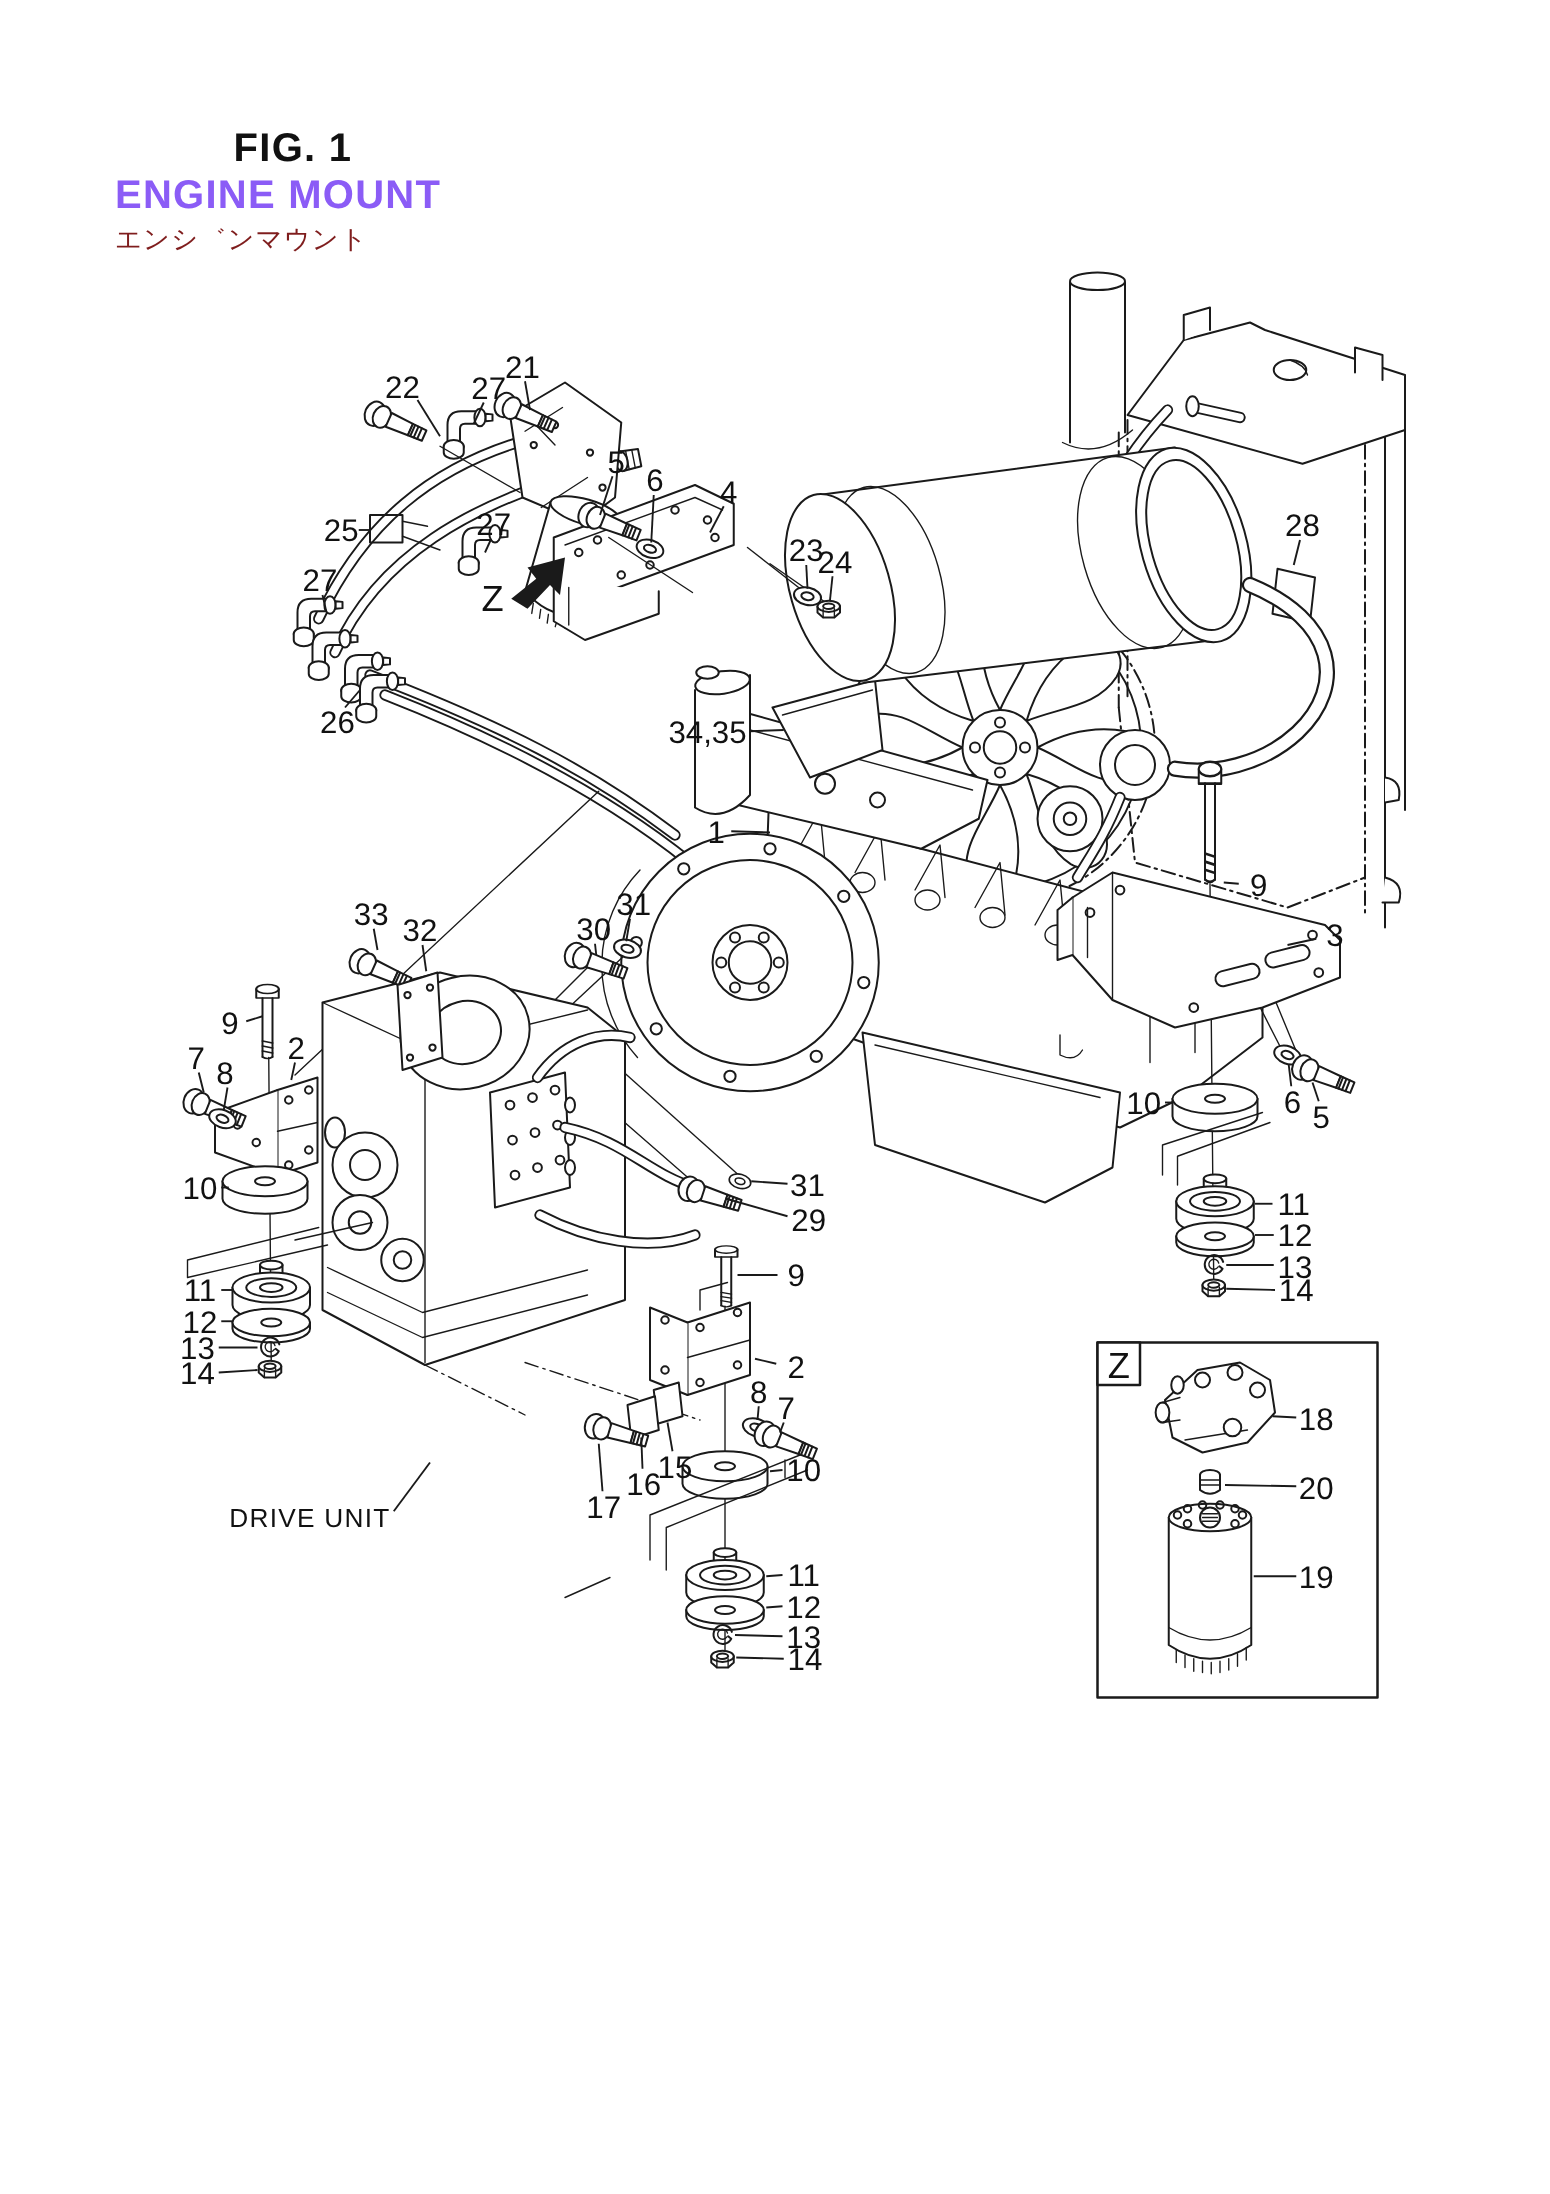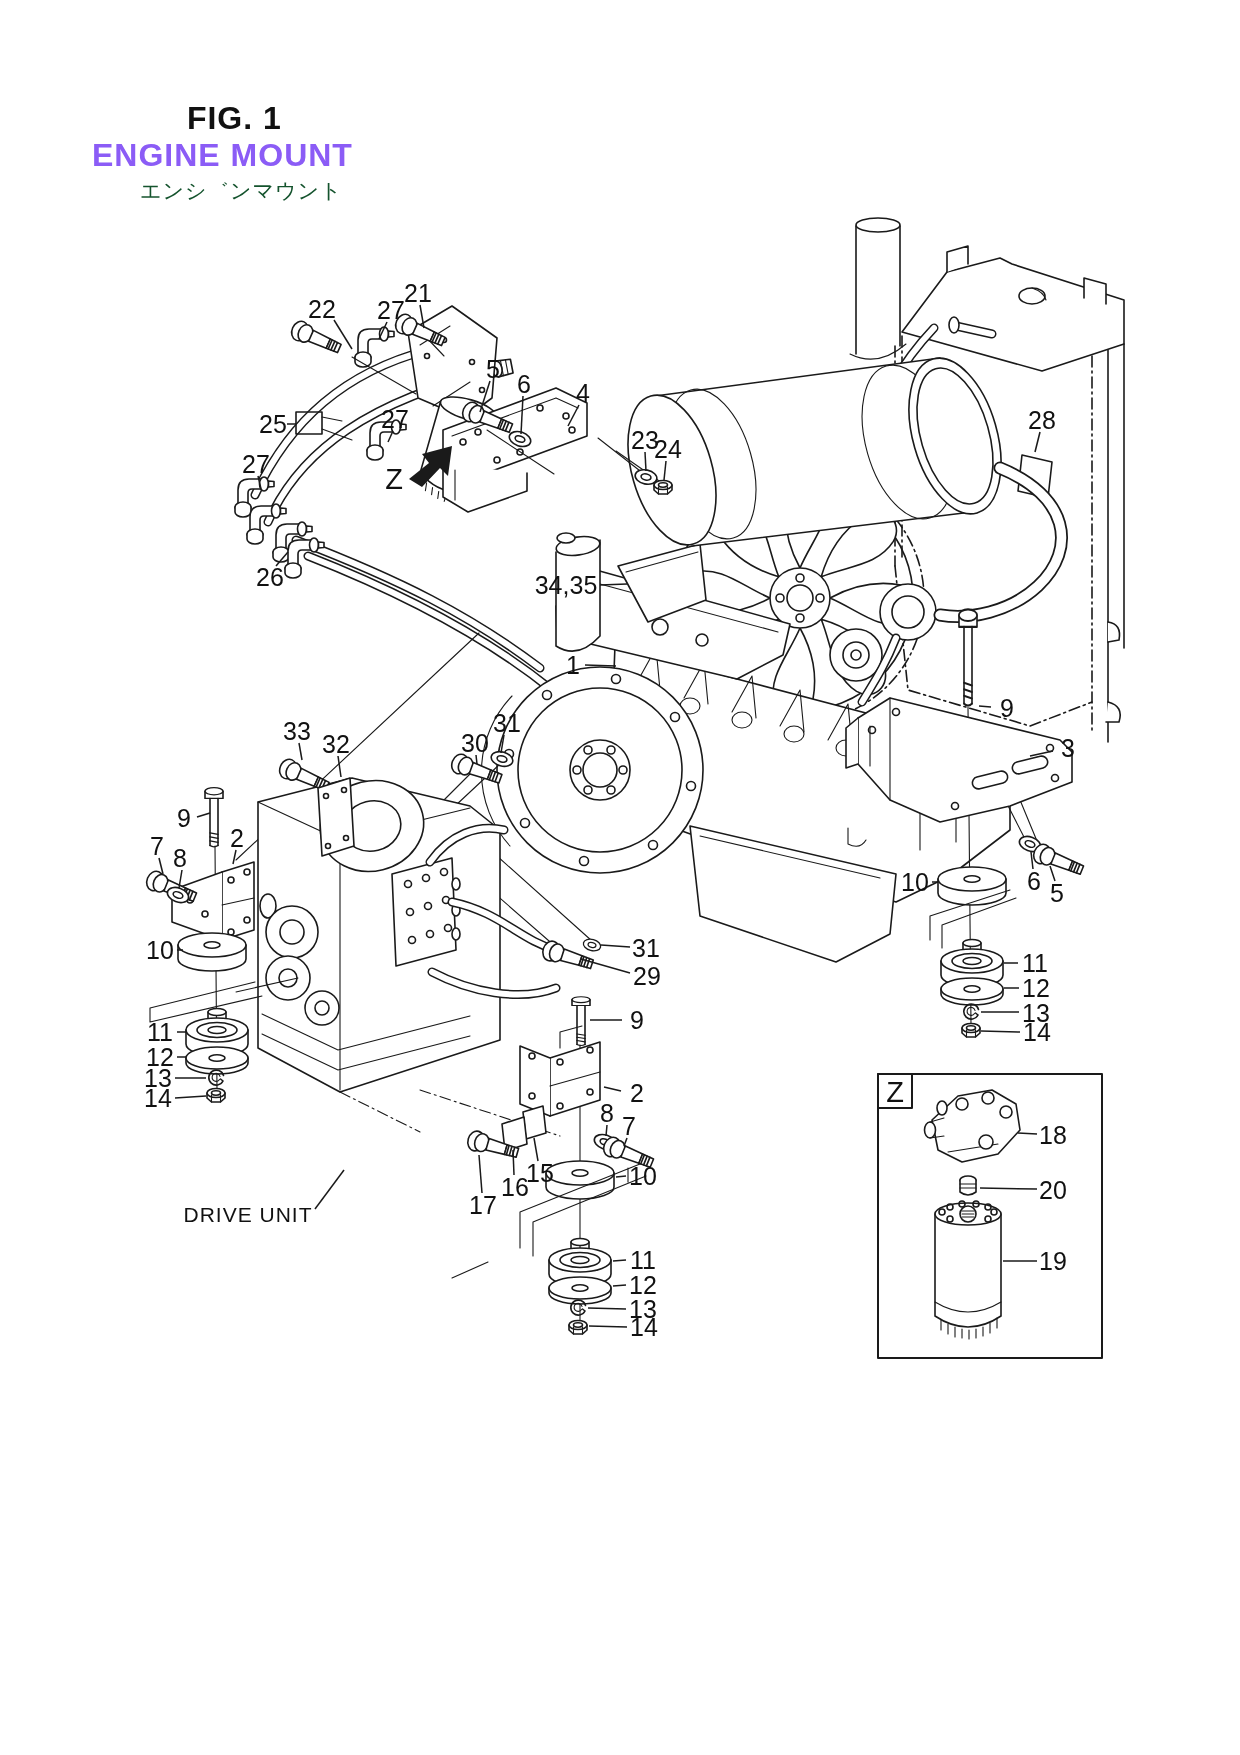--- a/index.html
+++ b/index.html
@@ -1,21 +1,21 @@
 <!DOCTYPE html>
 <html><head>
 <meta charset="utf-8">
 <style>
   html,body{margin:0;padding:0;background:#e8e8e8;}
   .page{position:relative;width:1240px;height:1755px;background:#ffffff;margin:0 auto;overflow:hidden;
         font-family:"Liberation Sans",sans-serif;}
   .fig-header{position:absolute;left:92px;top:100px;display:flex;align-items:flex-end;z-index:2;flex-direction:column;}
   .fig-no{width:166px;font-size:32px;font-weight:bold;color:#111;letter-spacing:1px;}
   .fig-title{font-size:32px;font-weight:bold;color:#8b5cf6;letter-spacing:1px;}
-  .fig-title-ja{font-size:21px;color:#14532d;margin-top:3px;letter-spacing:1px;margin-left:48px;}
+  .fig-title-ja{font-size:21px;color:#7f1d1d;margin-top:3px;letter-spacing:1px;}
   svg.diagram{position:absolute;left:0;top:0;z-index:1;display:block;}
   .art{stroke-width:1.6;}
   .thin{stroke-width:1.1;}
   .dd{stroke-dasharray:11 4 2 4;}
   .tube-o{stroke-width:9;fill:none;}
   .tube-i{stroke:#fff;stroke-width:6;fill:none;}
   .tube-o2{stroke-width:13;fill:none;}
   .tube-i2{stroke:#fff;stroke-width:9.5;fill:none;}
   .leader{stroke:#1a1a1a;stroke-width:1.5;}
   .callout-num{font-family:"Liberation Sans",sans-serif;font-size:25px;fill:#111;text-anchor:middle;}

